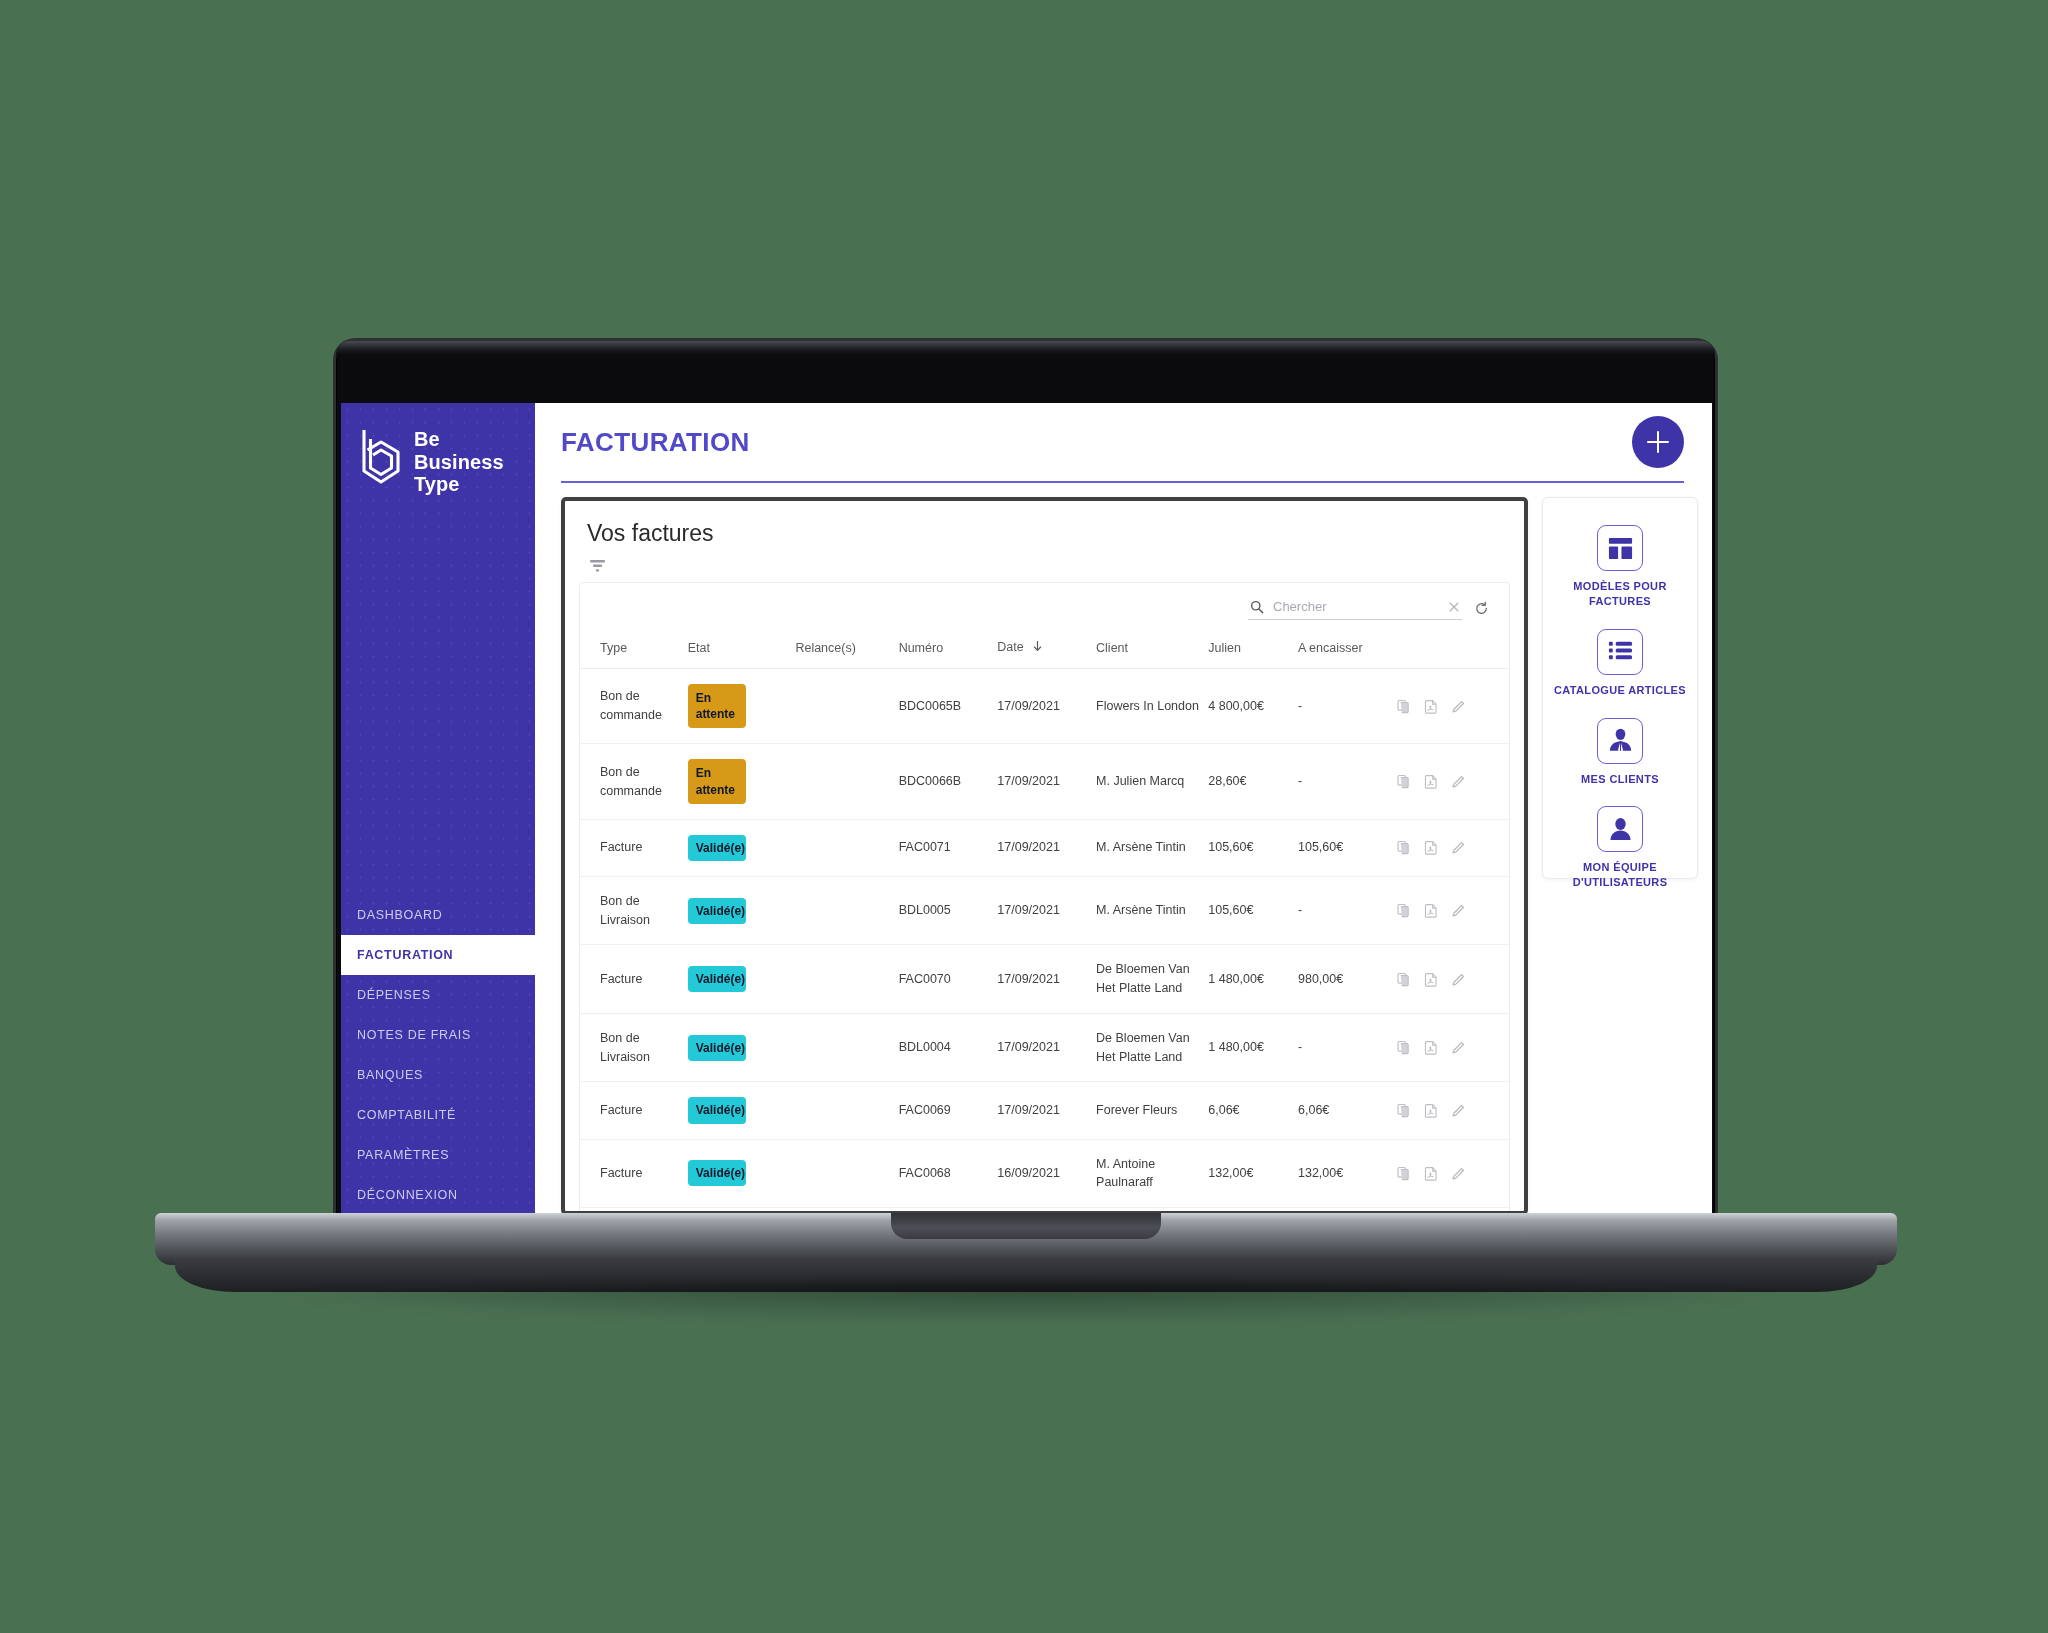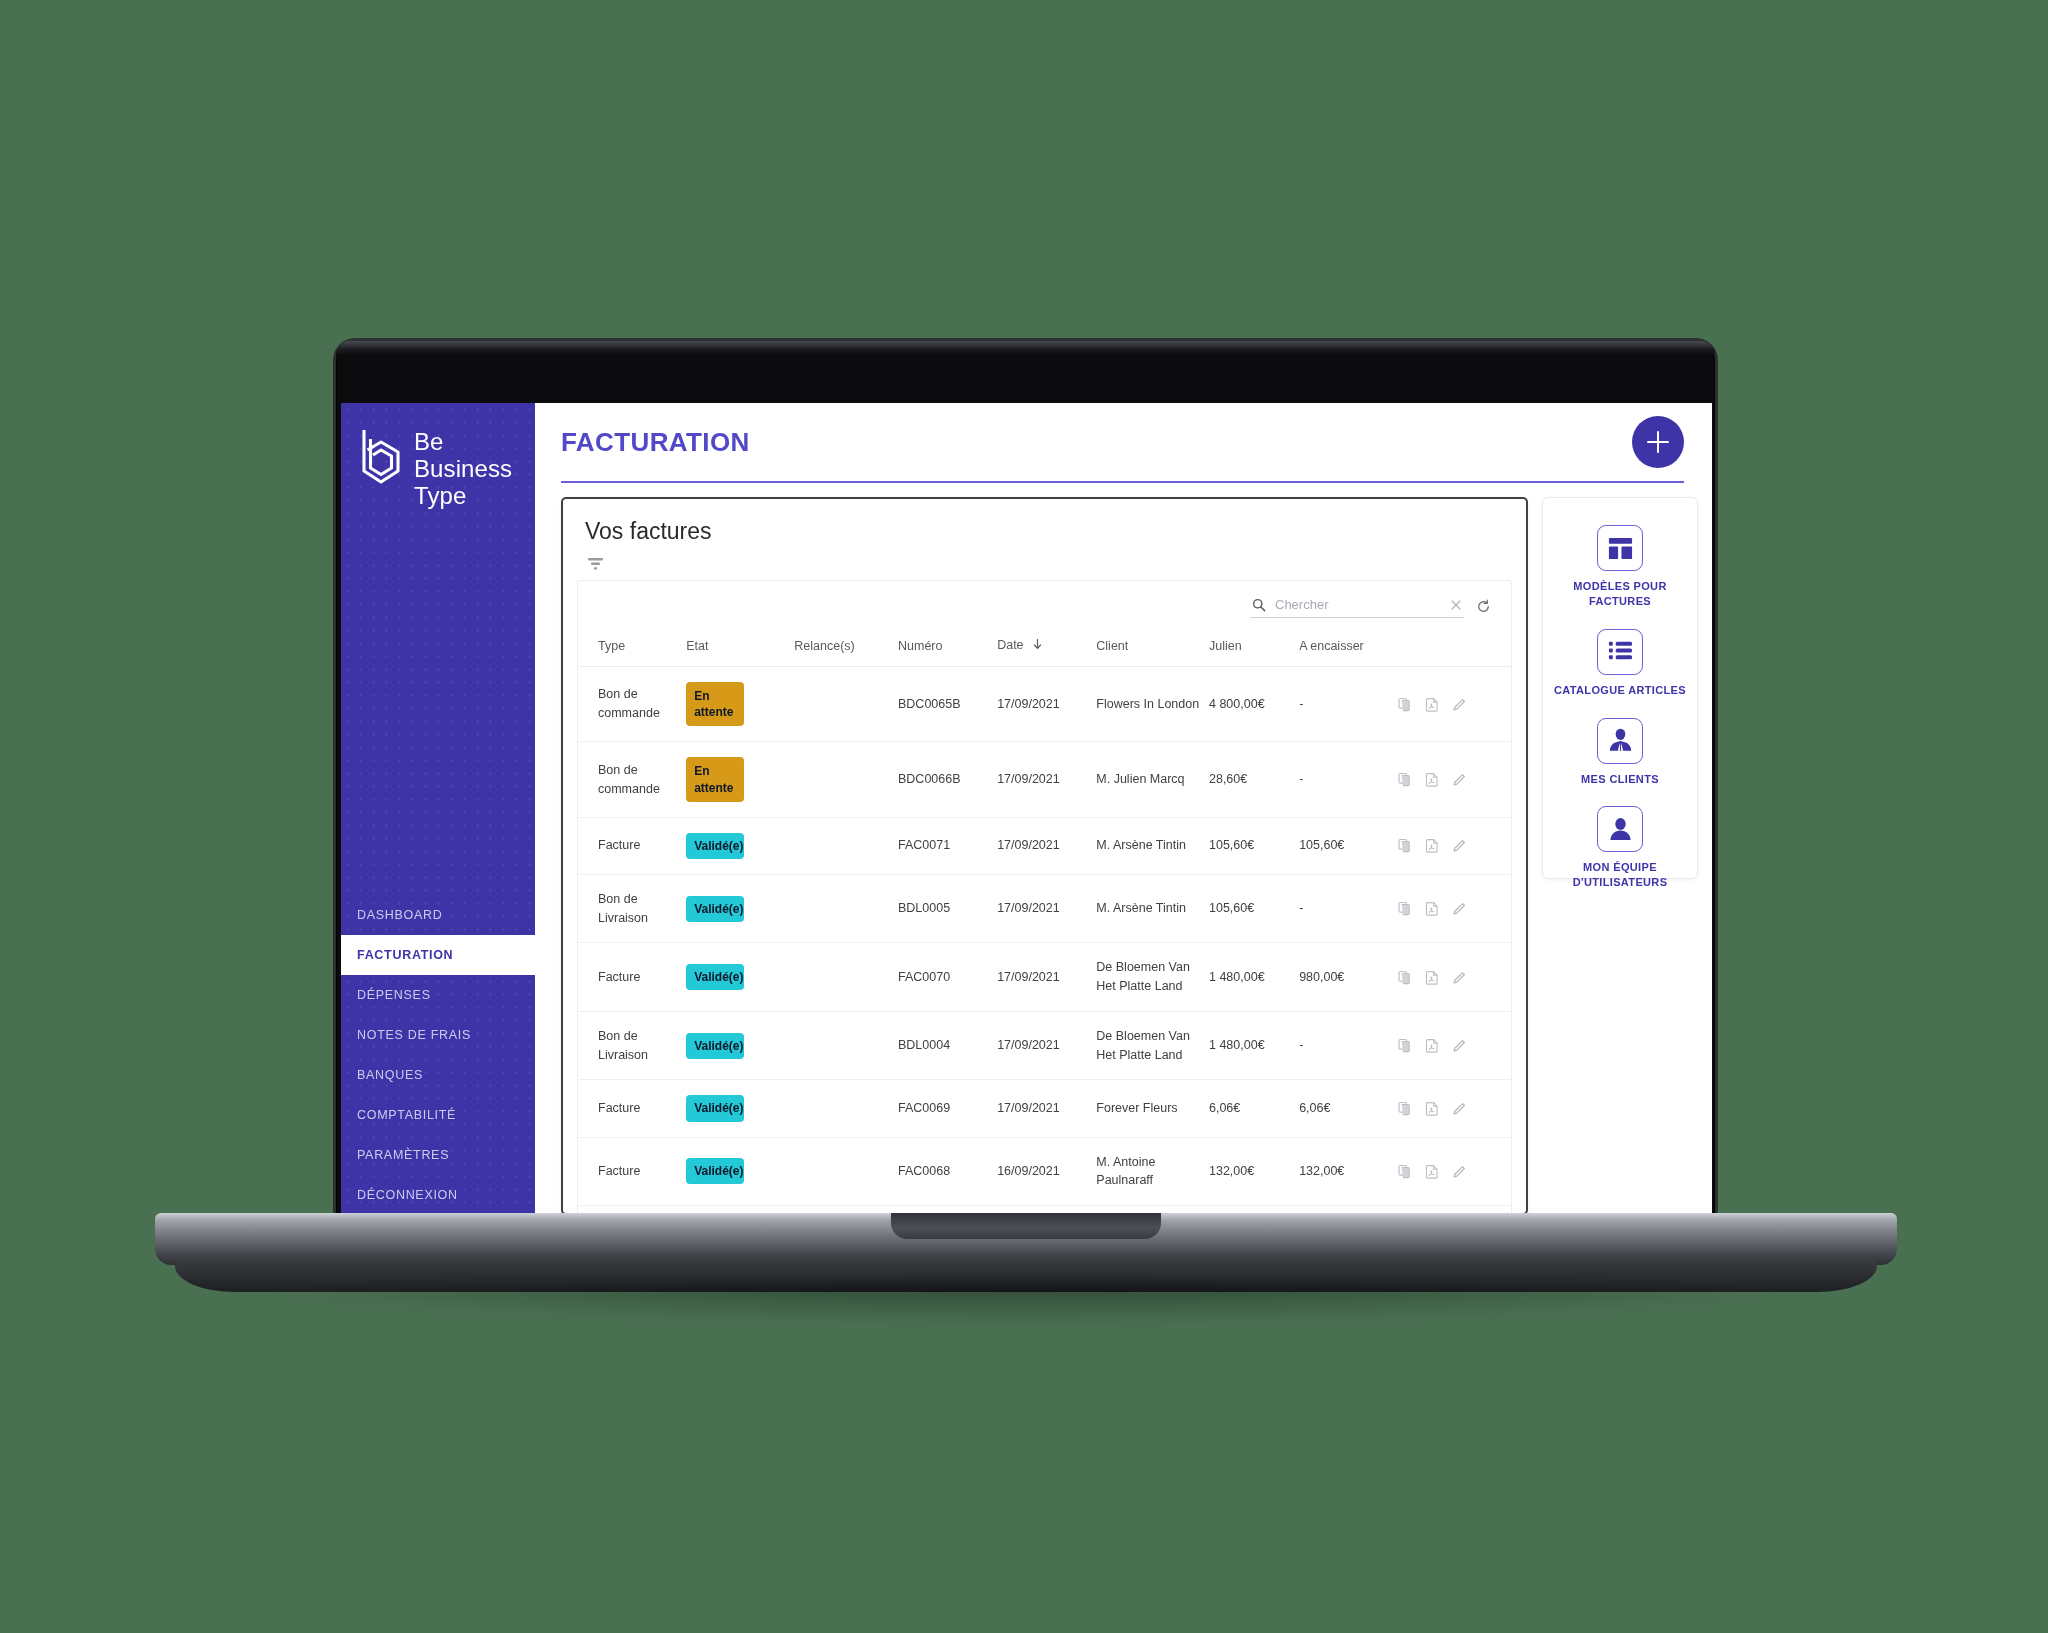--- a/index.html
+++ b/index.html
@@ -77,21 +77,21 @@
     width: 194px; flex: 0 0 194px;
     background: #3e34a8;
     position: relative;
     background-image: radial-gradient(rgba(255,255,255,.07) 1px, transparent 1.2px);
     background-size: 13px 13px;
     display: flex; flex-direction: column;
   }
   .brand { padding: 22px 0 0 16px; display: flex; align-items: flex-start; gap: 9px; }
   .brand-mark { width: 48px; height: 66px; flex: 0 0 48px; }
   .brand-text {
-    color: #fff; font-weight: normal; font-size: 24px; line-height: 1.13;
+    color: #fff; font-weight: bold; font-size: 20px; line-height: 1.13;
     letter-spacing: .1px; padding-top: 3px;
   }
   .nav { margin-top: auto; padding-bottom: 0; }
   .nav-item {
     display: block; color: #cfcbee; font-size: 12.5px; letter-spacing: .7px;
     padding: 13px 0 13px 16px; text-decoration: none; cursor: pointer;
   }
   .nav-item.active { background: #ffffff; color: #3e34a8; font-weight: bold; }
 
   
@@ -122,21 +122,21 @@
   .content-wrap {
     flex: 1; display: flex; gap: 14px;
     padding: 14px 14px 0 26px;
     min-height: 0;
   }
 
   
   .card {
     flex: 1; min-width: 0;
     background: #fff;
-    border: 2px solid #404040;
+    border: 4px solid #404040;
     border-radius: 5px;
     box-shadow: 0 1px 4px rgba(0,0,0,.055);
     display: flex; flex-direction: column;
     overflow: hidden;
   }
   .card-title { font-size: 23px; color: #2b2b2b; padding: 19px 0 0 22px; font-weight: normal; }
   .filter-row { padding: 12px 0 9px 24px; }
   .filter-icon { width: 17px; height: 14px; display: block; }
 
   .table-shell {

